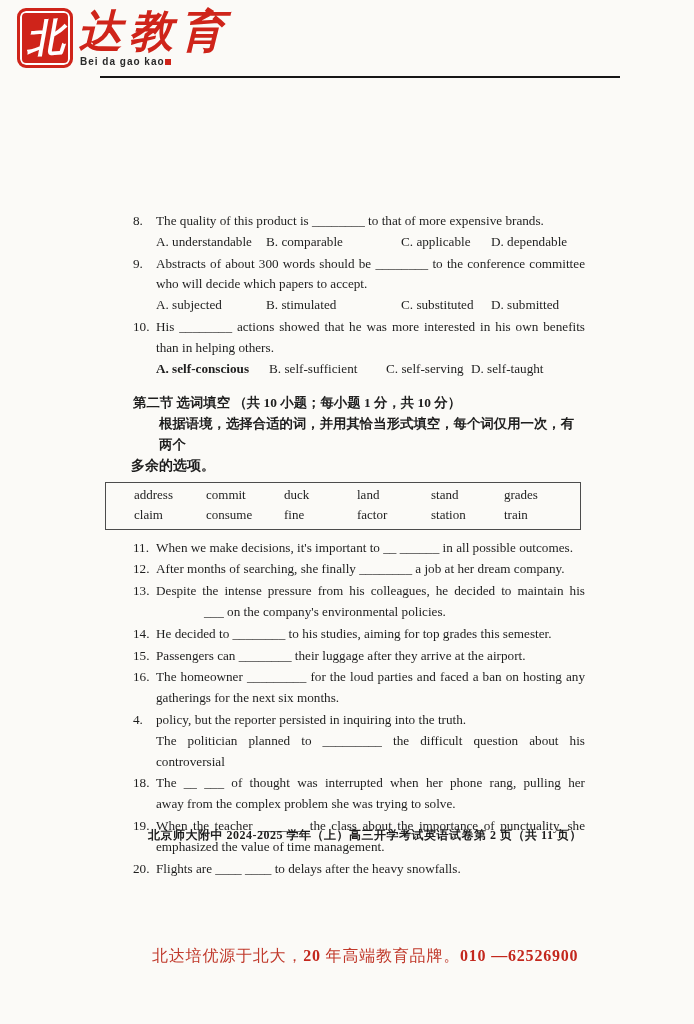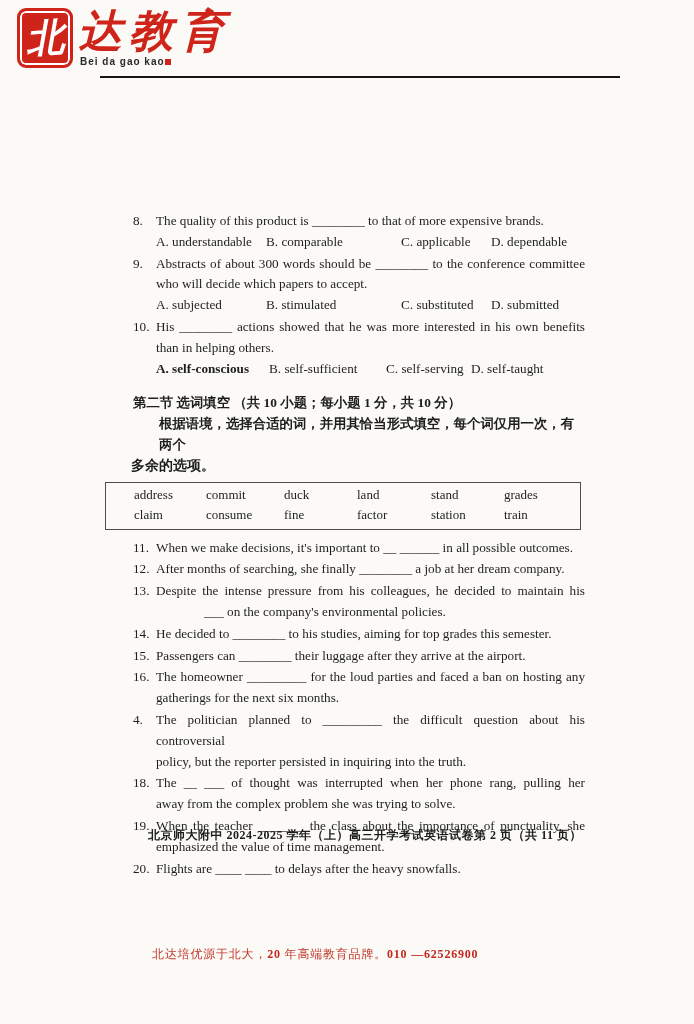--- a/index.html
+++ b/index.html
@@ -63,21 +63,21 @@
   }
   .q13-l2{padding-left:48px;}
   
   .page-info{
     position:absolute;top:827px;left:0;width:100%;box-sizing:border-box;
     padding-left:36px;text-align:center;
     font-size:12px;font-weight:600;color:#1c1c1c;letter-spacing:0.5px;
   }
   .brand{
     position:absolute;top:946px;left:152px;
-    font-size:12px;color:#c0392b;letter-spacing:0.8px;white-space:nowrap;
+    font-size:16px;color:#c0392b;letter-spacing:0.8px;white-space:nowrap;
   }
   .brand .b{font-weight:bold;color:#c3271d;}
 </style>
 </head>
 <body>
 
 <div class="page">
 
   <div class="seal">
     <span class="seal-char">北</span>
@@ -191,22 +191,22 @@
       <span class="q-num">16.</span>
       <div class="q-body">
         <div class="q-line just">The homeowner _________ for the loud parties and faced a ban on hosting any</div>
         <div class="q-line">gatherings for the next six months.</div>
       </div>
     </div>
 
     <div class="q">
       <span class="q-num">4.</span>
       <div class="q-body">
+        <div class="q-line">policy, but the reporter persisted in inquiring into the truth.</div>
         <div class="q-line just">The politician planned to _________ the difficult question about his controversial</div>
-        <div class="q-line">policy, but the reporter persisted in inquiring into the truth.</div>
       </div>
     </div>
 
     <div class="q">
       <span class="q-num">18.</span>
       <div class="q-body">
         <div class="q-line just">The __ ___ of thought was interrupted when her phone rang, pulling her</div>
         <div class="q-line">away from the complex problem she was trying to solve.</div>
       </div>
     </div>

